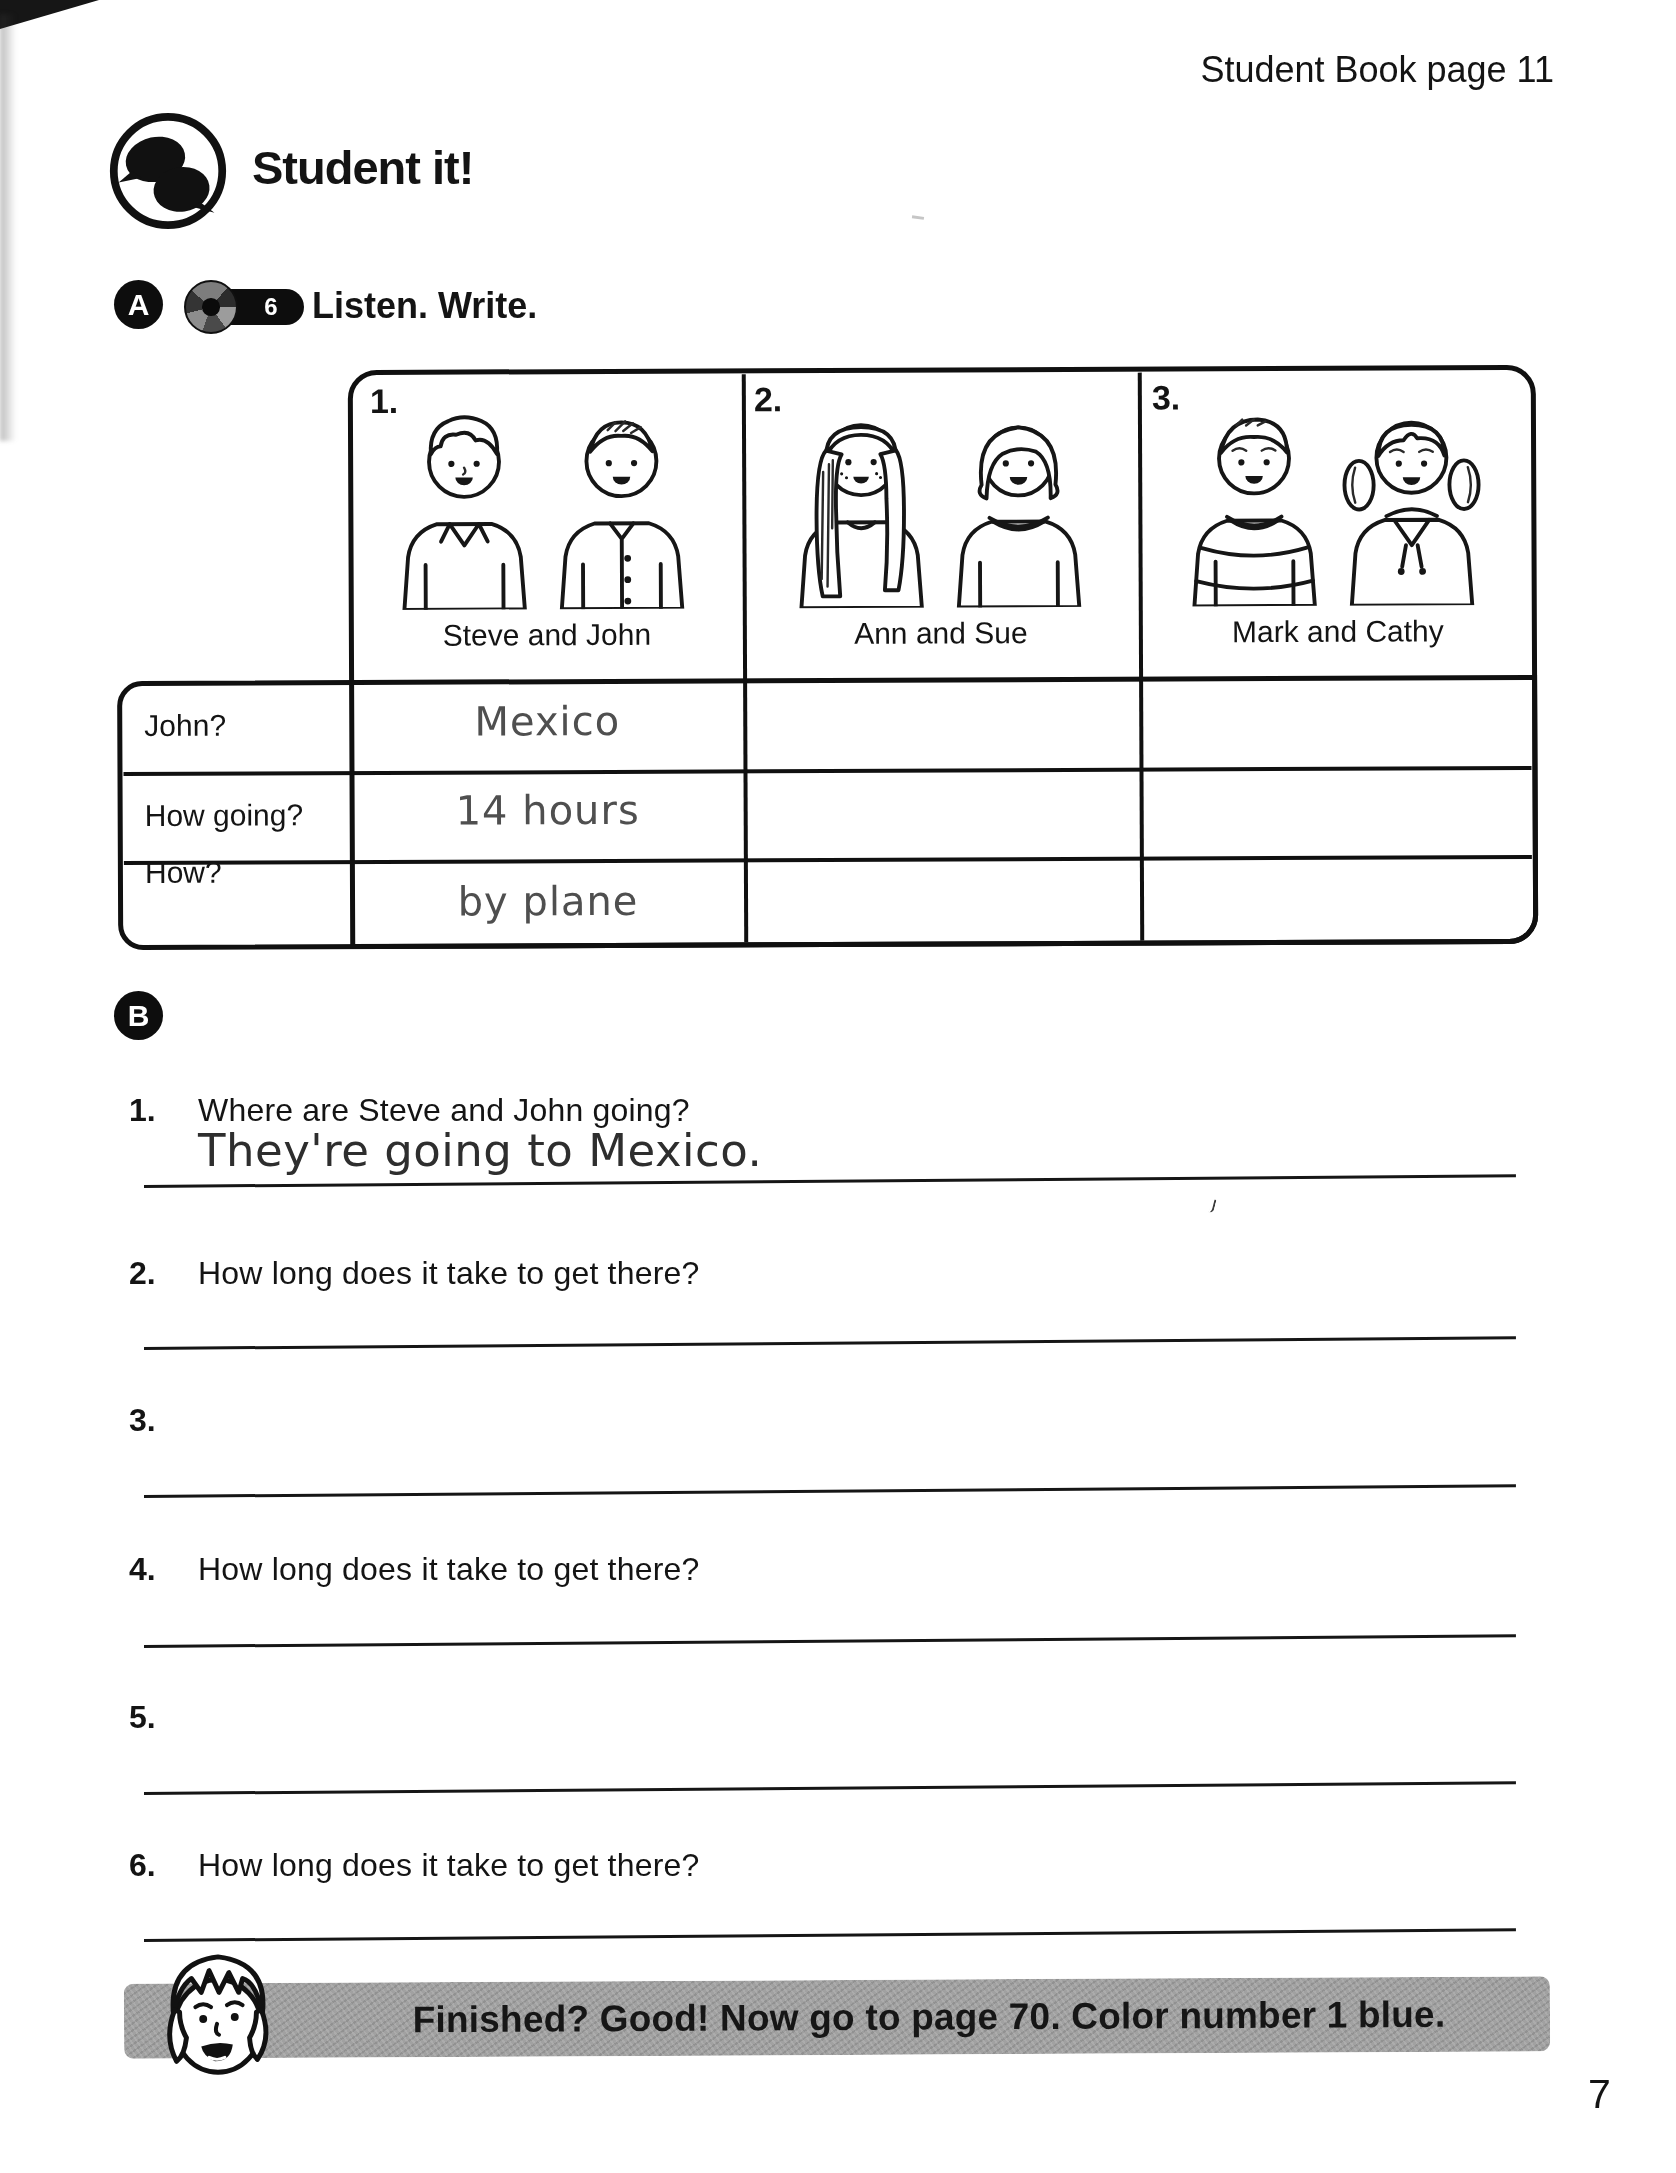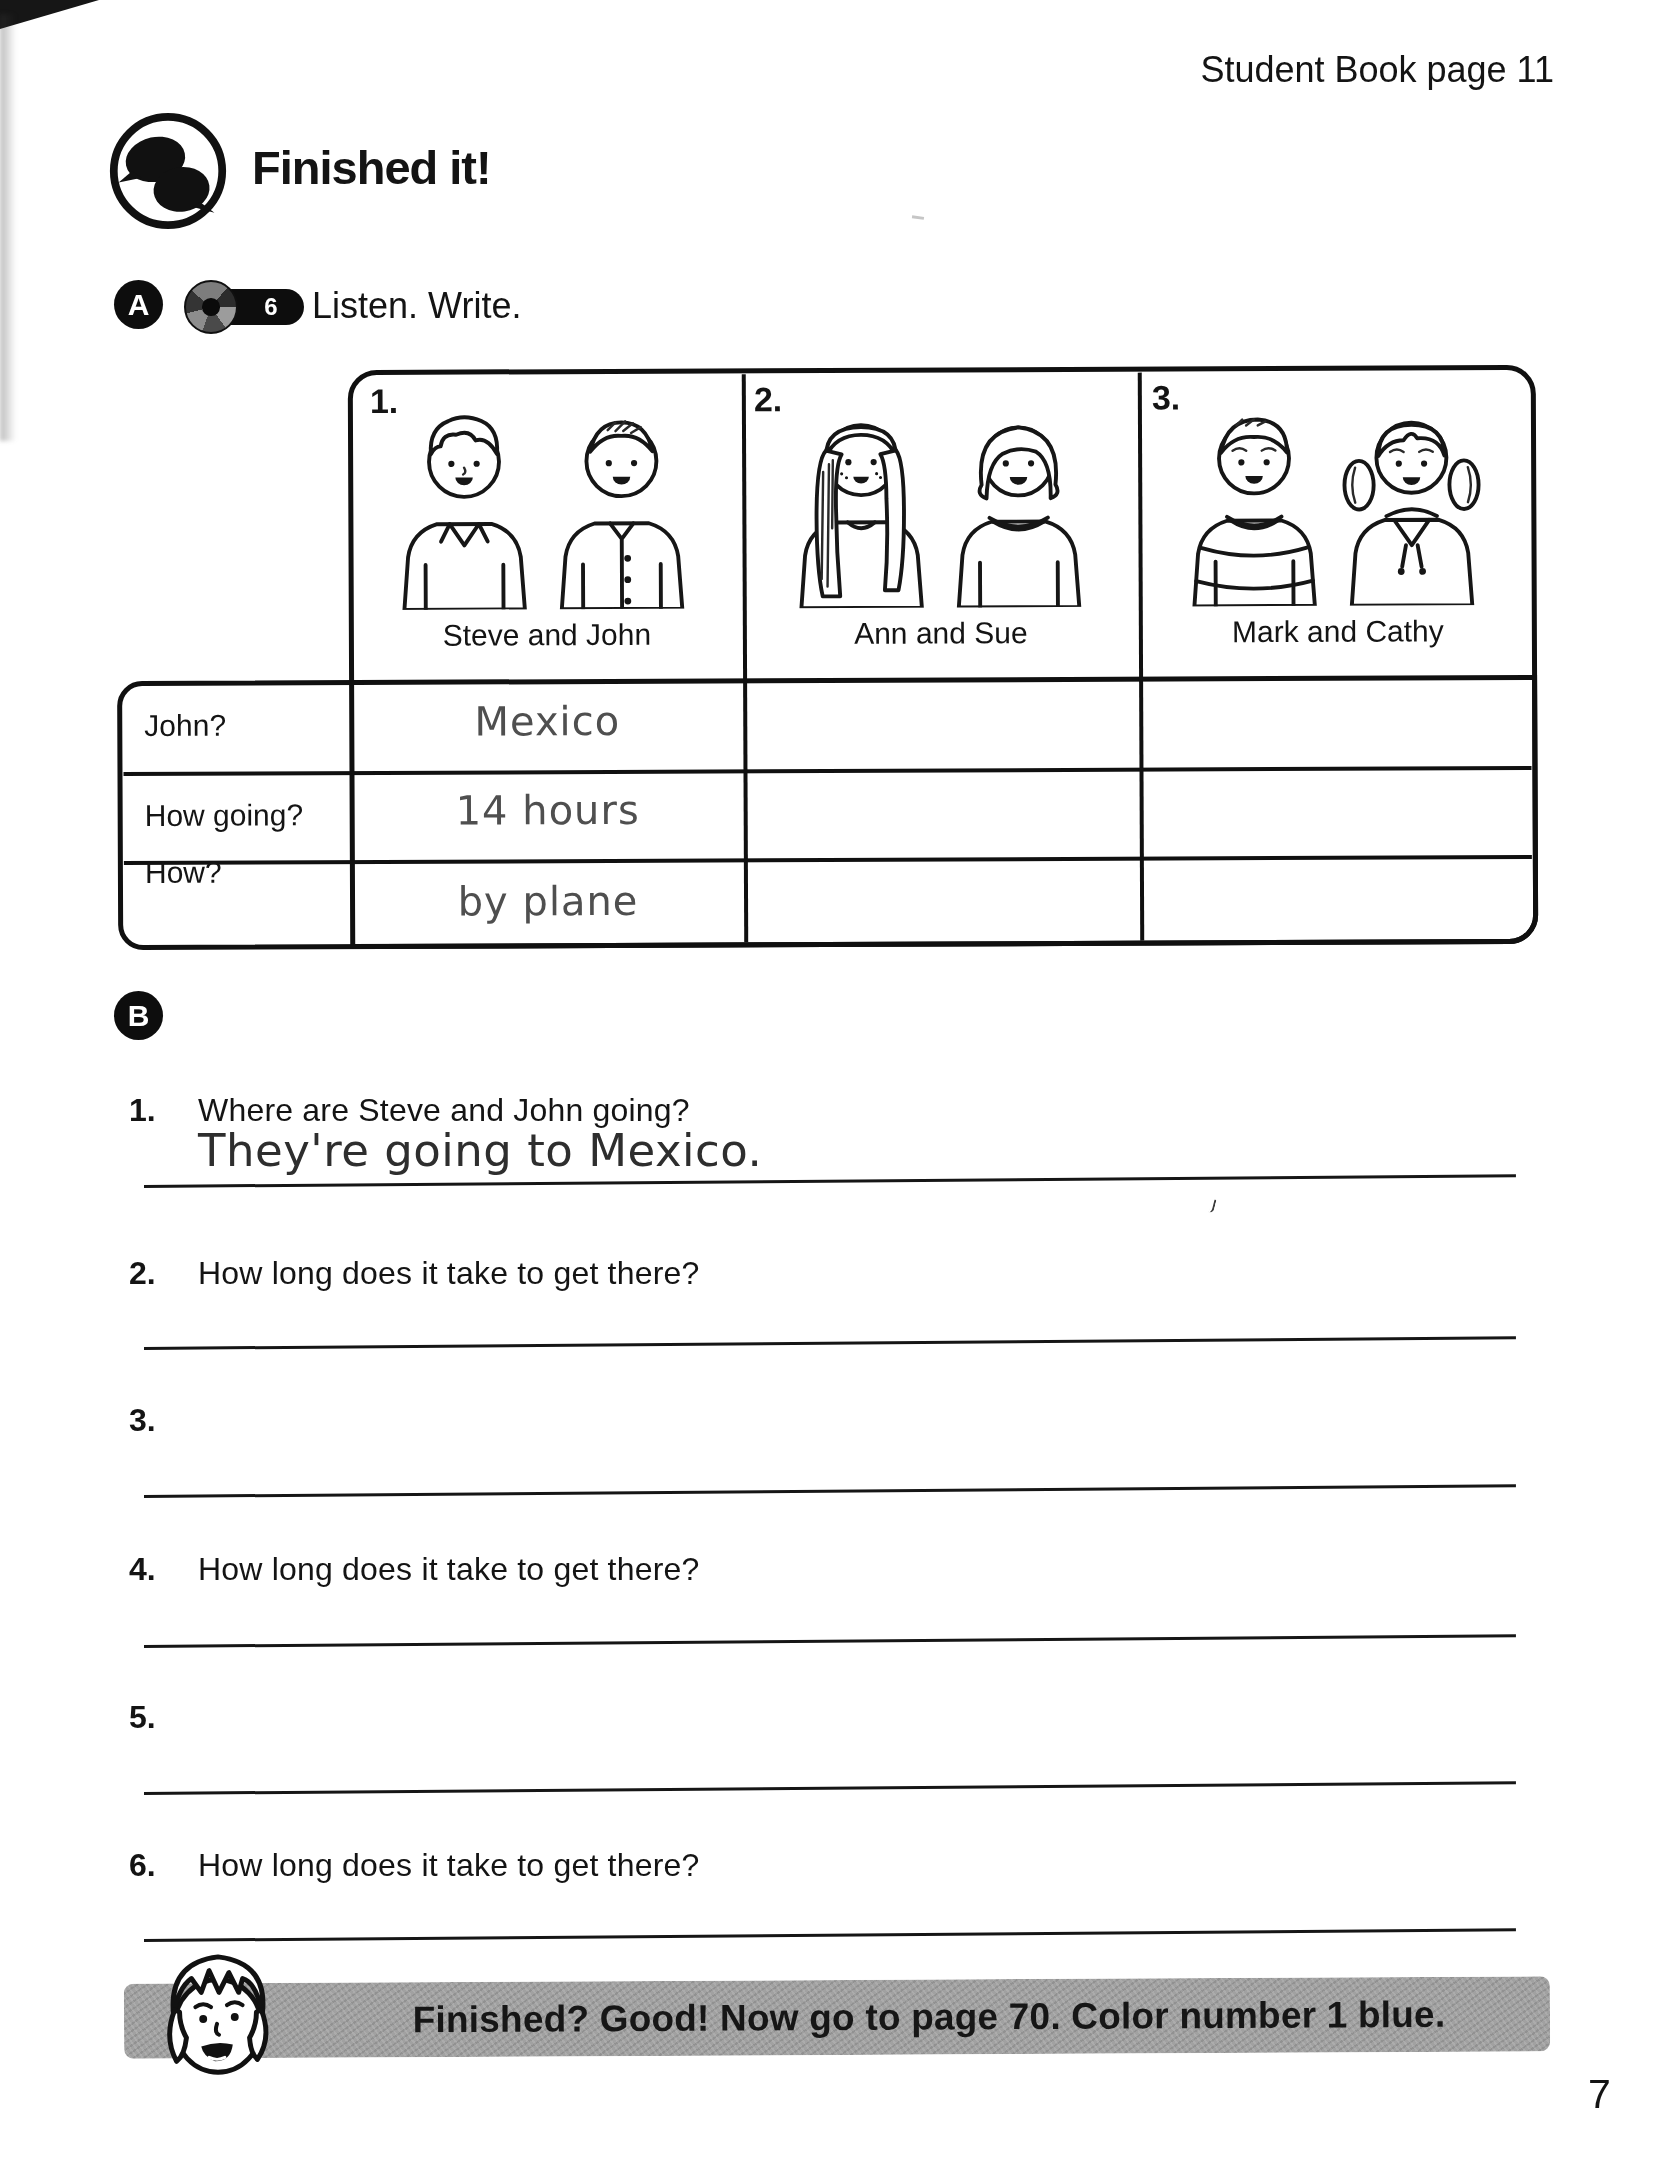--- a/index.html
+++ b/index.html
@@ -19,21 +19,21 @@
   .stray-dash { left:912px; top:216px; width:11.6px; height:2.9px; background:#c6c6c6; transform:rotate(8deg); }
   .stray-comma { left:1210px; top:1199px; width:4.9px; height:13.6px; border-right:2.9px solid #3a3a3a;
     border-radius:0 0 5.8px 0; transform:rotate(14deg); }
 
   .header-right { top:49px; right:123px; font-size:36px; letter-spacing:0; }
 
   .page-title { left:252px; top:140px; font-size:47px; font-weight:bold; letter-spacing:-1px; }
 
   .badge { width:49px; height:49px; background:#0d0d0d; border-radius:50%;
     color:#fff; font-weight:bold; font-size:30px; display:flex; align-items:center; justify-content:center; }
-  .instruction { font-weight:normal; font-size:36px; }
+  .instruction { font-weight:bold; font-size:36px; }
 
   
   .cd-group { left:184px; top:278px; width:124px; height:58px; }
   .cd-tab { position:absolute; left:25px; top:10.7px; width:95px; height:36px;
     background:#0d0d0d; border-radius:5.8px 18.4px 18.4px 5.8px;
     display:flex; align-items:center; justify-content:center; padding-left:29px;
     color:#fff; font-weight:bold; font-size:24px; }
   .cd-disc { position:absolute; left:0; top:1.9px; width:54px; height:54px; border-radius:50%;
     border:2.9px solid #101010;
     background:conic-gradient(#7d7d7d 0 40deg,#2c2c2c 40deg 90deg,#9c9c9c 90deg 145deg,
@@ -92,21 +92,21 @@
 
   <div class="abs header-right">Student Book page 11</div>
 
   <svg class="abs" style="left:107px;top:109px" width="122" height="124" viewBox="0 0 126 128">
     <circle cx="63" cy="64" r="56" fill="none" stroke="#111" stroke-width="8"></circle>
     <ellipse cx="50" cy="52" rx="31" ry="23" fill="#111" transform="rotate(-12 50 52)"></ellipse>
     <path d="M26,64 L12,76 L36,71 Z" fill="#111"></path>
     <ellipse cx="77" cy="83" rx="29" ry="23" fill="#111" transform="rotate(-8 77 83)"></ellipse>
     <path d="M96,96 L111,107 L88,101 Z" fill="#111"></path>
   </svg>
-  <div class="abs page-title">Finished it!</div>
+  <div class="abs page-title">Student it!</div>
 
   <div class="abs badge" style="left:114px;top:280px">A</div>
   <div class="abs cd-group">
     <div class="cd-tab">6</div>
     <div class="cd-disc"></div>
     <div class="cd-hole"></div>
   </div>
   <div class="abs instruction" style="left:312px;top:285px">Listen. Write.</div>
 
   <div class="abs tableA">

